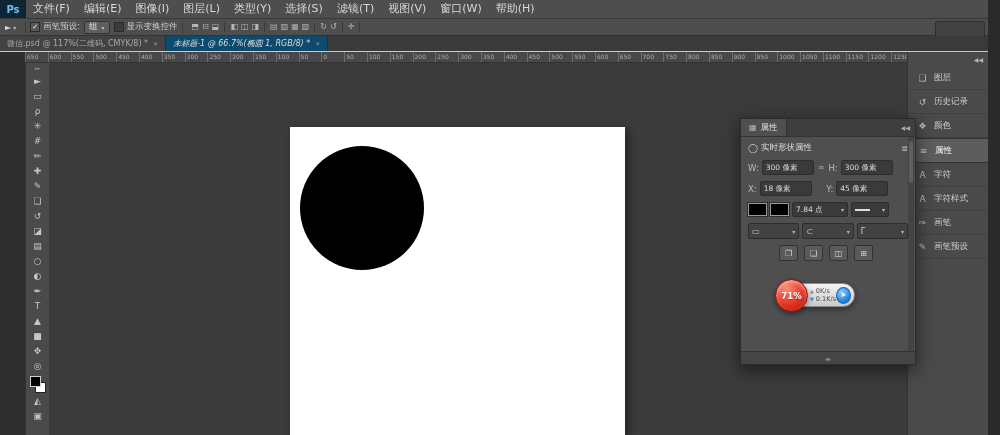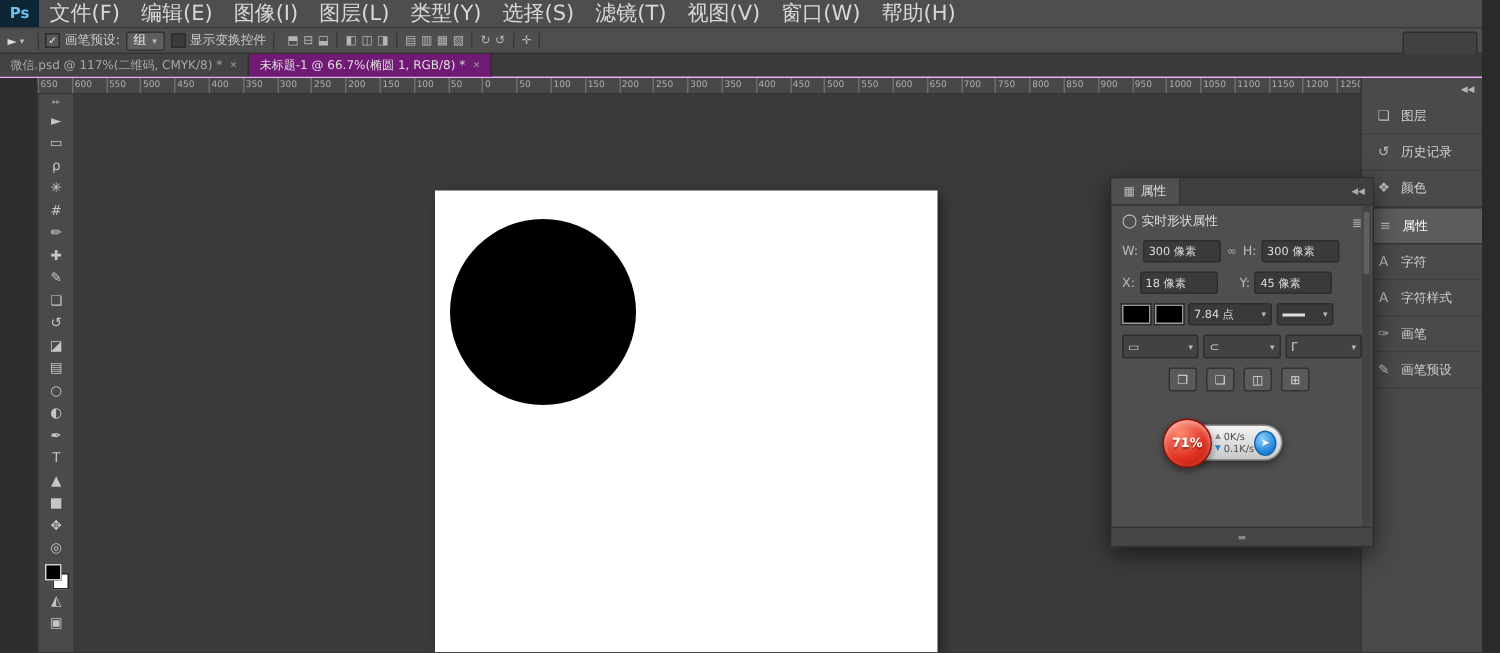--- a/index.html
+++ b/index.html
@@ -4,21 +4,21 @@
 <style>
   html,body{margin:0;padding:0;background:#2a2a2a;}
   #app{position:relative;width:988px;height:435px;background:#474747;overflow:hidden;
        font-family:"DejaVu Sans",sans-serif;-webkit-font-smoothing:antialiased;cursor:default;}
 
   
   .menubar{position:absolute;top:0;left:0;right:0;height:18px;background:#4e4e4e;
            border-bottom:1px solid #383838;display:flex;align-items:center;}
   .ps-logo{width:26px;height:18px;background:#0d2636;color:#6fc0f2;font-size:10px;font-weight:bold;
            display:flex;align-items:center;justify-content:center;}
-  .menu-item{font-size:14px;color:#d8d8d8;padding:0 7px;line-height:18px;white-space:nowrap;}
+  .menu-item{font-size:11px;color:#d8d8d8;padding:0 7px;line-height:18px;white-space:nowrap;}
 
   
   .optionsbar{position:absolute;top:19px;left:0;right:0;height:16px;background:#4e4e4e;
               border-bottom:1px solid #333;display:flex;align-items:center;font-size:8.5px;color:#c8c8c8;}
   .tool-preset{display:flex;align-items:center;gap:2px;padding:0 5px;color:#ddd;font-size:8px;}
   .vsep{width:1px;height:11px;background:#3a3a3a;margin:0 4px;flex:0 0 1px;}
   .opt-check{display:flex;align-items:center;gap:3px;white-space:nowrap;}
   .cb{width:8px;height:8px;background:#3c3c3c;border:1px solid #2b2b2b;display:flex;align-items:center;
       justify-content:center;font-size:7px;color:#eee;line-height:8px;}
   .cb.checked{background:#585858;}
@@ -30,21 +30,21 @@
   .opt-icon{font-size:8px;color:#b5b5b5;line-height:10px;}
   .workspace-btn{position:absolute;top:21px;right:3px;height:12px;display:flex;align-items:center;gap:3px;
                  background:#424242;border:1px solid #2f2f2f;border-radius:2px;padding:12px 5px;
                  font-size:8px;color:#ccc;white-space:nowrap;}
 
   
   .tabstrip{position:absolute;top:36px;left:0;right:0;height:15px;background:#3a3a3a;
             border-bottom:5px solid #f0abfc;display:flex;align-items:stretch;}
   .tab{display:flex;align-items:center;gap:5px;padding:0 7px;font-size:8px;color:#a8a8a8;
        background:#434343;border-right:1px solid #2d2d2d;white-space:nowrap;}
-  .tab.active{background:#701a75;color:#ddd;}
+  .tab.active{background:#0c4a6e;color:#ddd;font-style:italic;}
   .tab .close{font-size:6px;color:#999;}
 
   
   .ruler{position:absolute;top:52px;left:25px;right:80px;height:10px;background:#484848;
          border-bottom:1px solid #333;display:flex;overflow:hidden;}
   .rl{flex:0 0 20.8px;position:relative;font-size:6px;color:#aeaeae;line-height:10px;padding-left:2px;}
   .rl::before{content:"";position:absolute;left:0;top:0;bottom:0;width:1px;background:#6d6d6d;}
 
   
   .leftwell{position:absolute;top:52px;left:0;width:25px;bottom:0;background:#2e2e2e;}

